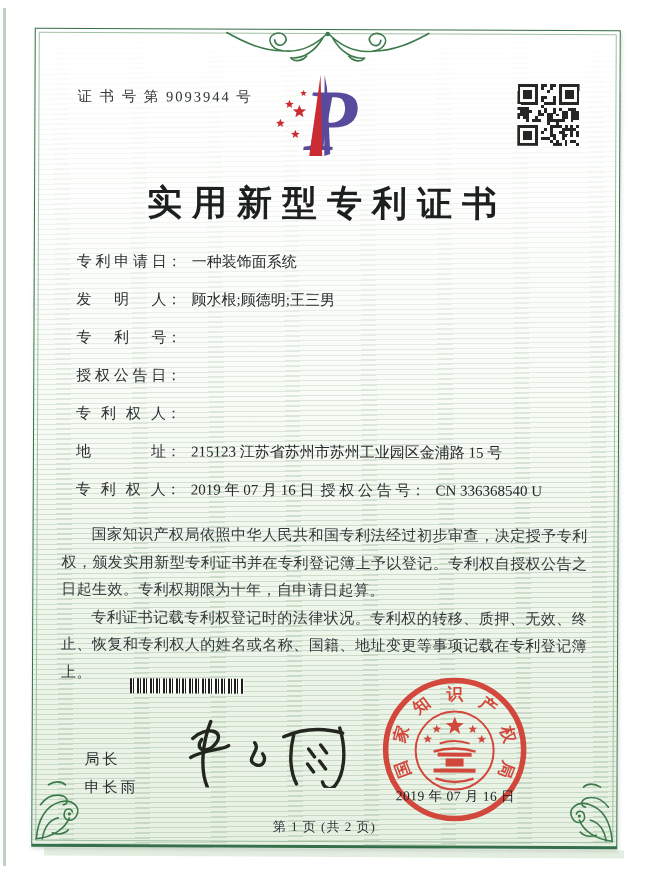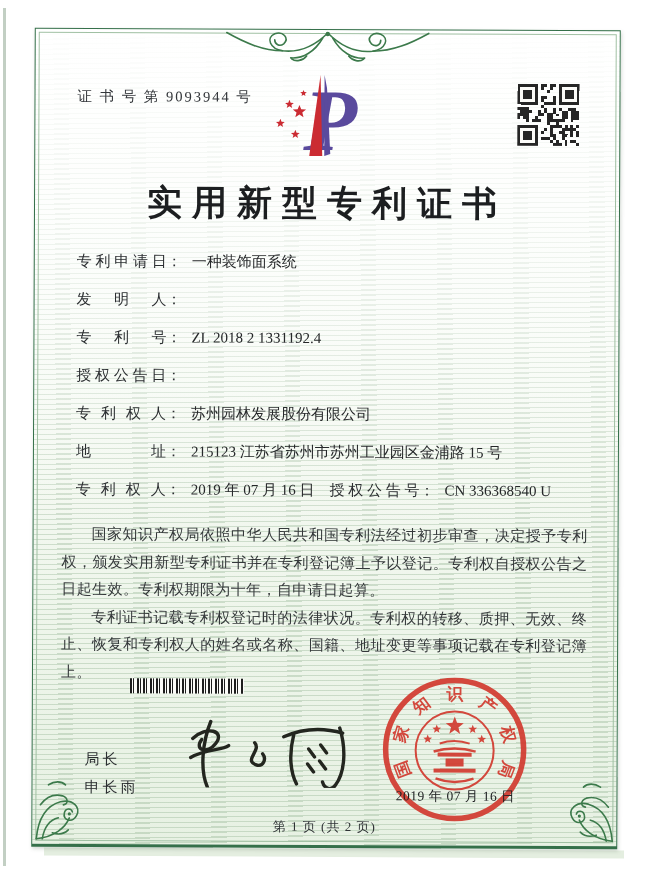--- a/index.html
+++ b/index.html
@@ -26,21 +26,21 @@
   .qr{position:absolute;left:482px;top:53px;width:62px;height:62px;}
   .title{
     position:absolute;left:0;right:0;top:150px;text-align:center;
     font-size:35px;font-weight:bold;letter-spacing:10px;color:#1c1e20;
   }
   .fields{position:absolute;left:42px;right:30px;top:222px;}
   .frow{display:flex;align-items:baseline;margin-bottom:18px;line-height:20px;font-size:15px;white-space:nowrap;}
   .flabel{display:inline-block;width:90px;text-align:justify;text-align-last:justify;color:#2b2e31;}
   .fcolon{margin-right:10px;color:#2b2e31;}
   .fvalue{color:#26282a;}
-  .grant2{display:inline-flex;align-items:center;margin-left:15px;}
+  .grant2{display:inline-flex;align-items:center;margin-left:6px;}
   .body-text{
     position:absolute;left:28px;right:30px;top:492px;
     font-size:15px;line-height:27.5px;text-align:justify;color:#34383a;letter-spacing:.4px;
   }
   .body-text p{margin:0;text-indent:2em;}
   .barcode{
     position:absolute;left:97px;top:649px;width:114px;height:15px;
     background:repeating-linear-gradient(90deg,#1d1d1d 0 2px,#fbfbf8 2px 3px,#1d1d1d 3px 4px,#fbfbf8 4px 7px,#1d1d1d 7px 9px,#fbfbf8 9px 10px,#1d1d1d 10px 11px,#fbfbf8 11px 13px);
   }
   .signer{position:absolute;left:52px;top:702px;font-size:15px;letter-spacing:3px;color:#2b2e31;line-height:28px;margin-top:14px;}
@@ -227,34 +227,33 @@
 
     <div class="fields">
       <div class="frow">
         <span class="flabel">专利申请日</span>
           <span class="fcolon">：</span>
           <span class="fvalue">一种装饰面系统</span>
       </div>
       <div class="frow">
         <span class="flabel">发明人</span>
           <span class="fcolon">：</span>
+          <span class="fvalue">顾水根;顾德明;王三男</span>
       </div>
       <div class="frow">
         <span class="flabel">专利号</span>
           <span class="fcolon">：</span>
-          <span class="fvalue">ZL 2018 2 1331192.4</span>
       </div>
       <div class="frow">
         <span class="flabel">授权公告日</span>
           <span class="fcolon">：</span>
       </div>
       <div class="frow">
         <span class="flabel">专利权人</span>
           <span class="fcolon">：</span>
-          <span class="fvalue">苏州园林发展股份有限公司</span>
       </div>
       <div class="frow">
         <span class="flabel">地址</span>
           <span class="fcolon">：</span>
           <span class="fvalue">215123 江苏省苏州市苏州工业园区金浦路 15 号</span>
       </div>
       <div class="frow">
         <span class="flabel">专利权人</span>
           <span class="fcolon">：</span>
           <span class="fvalue">2019 年 07 月 16 日</span>

